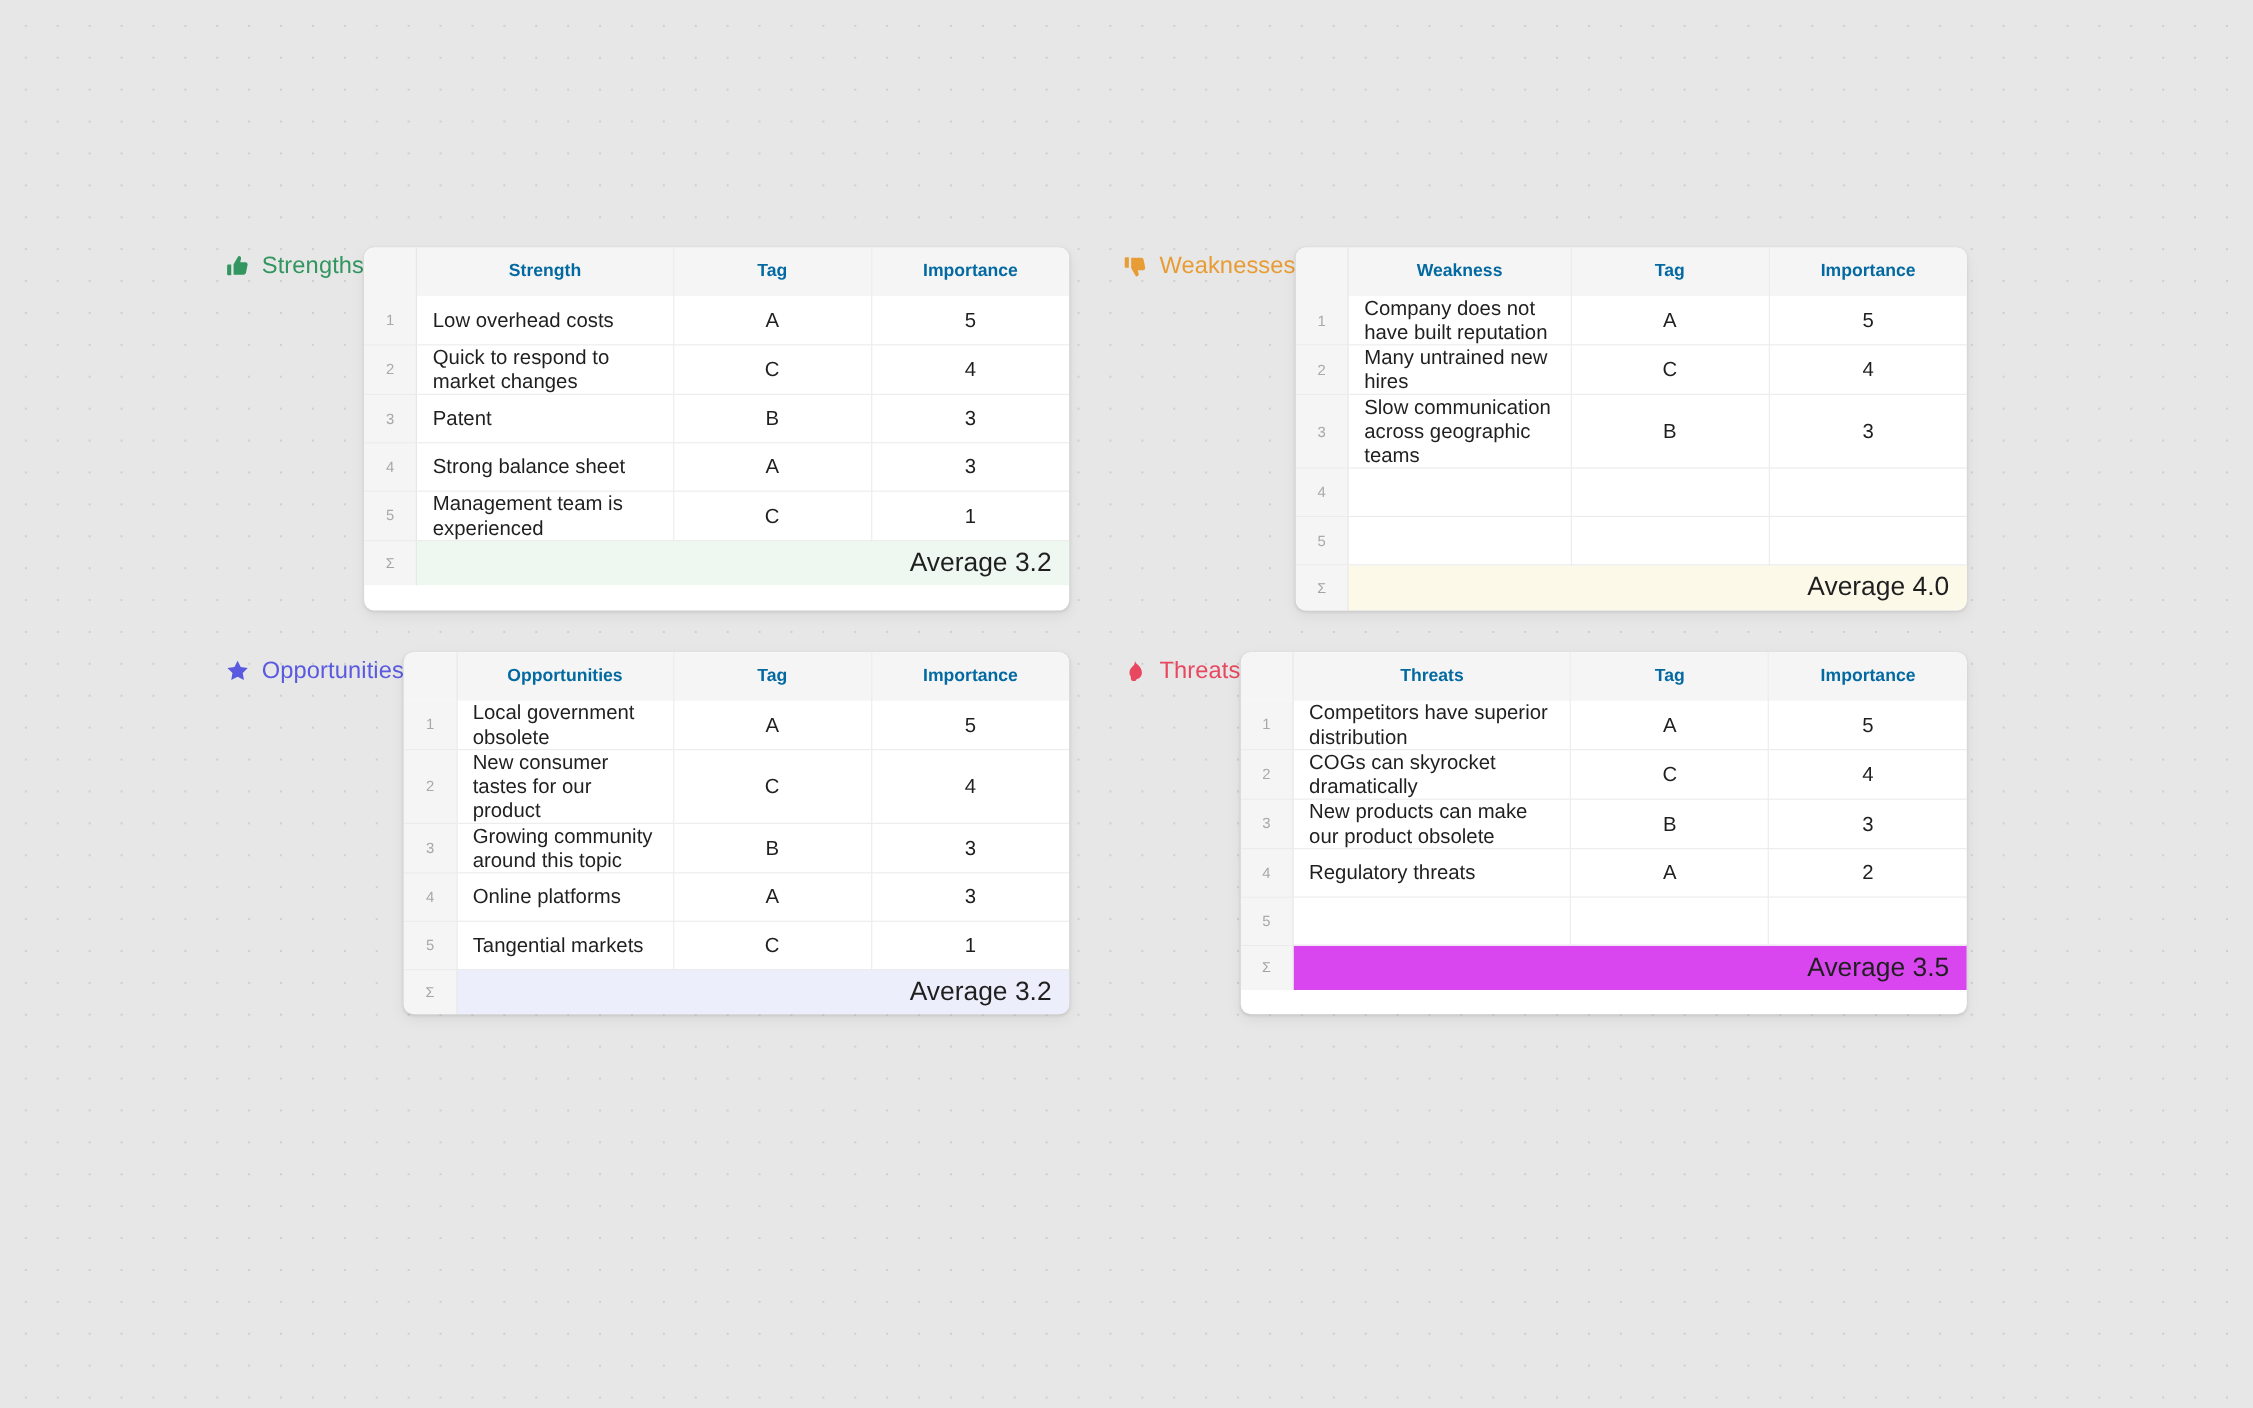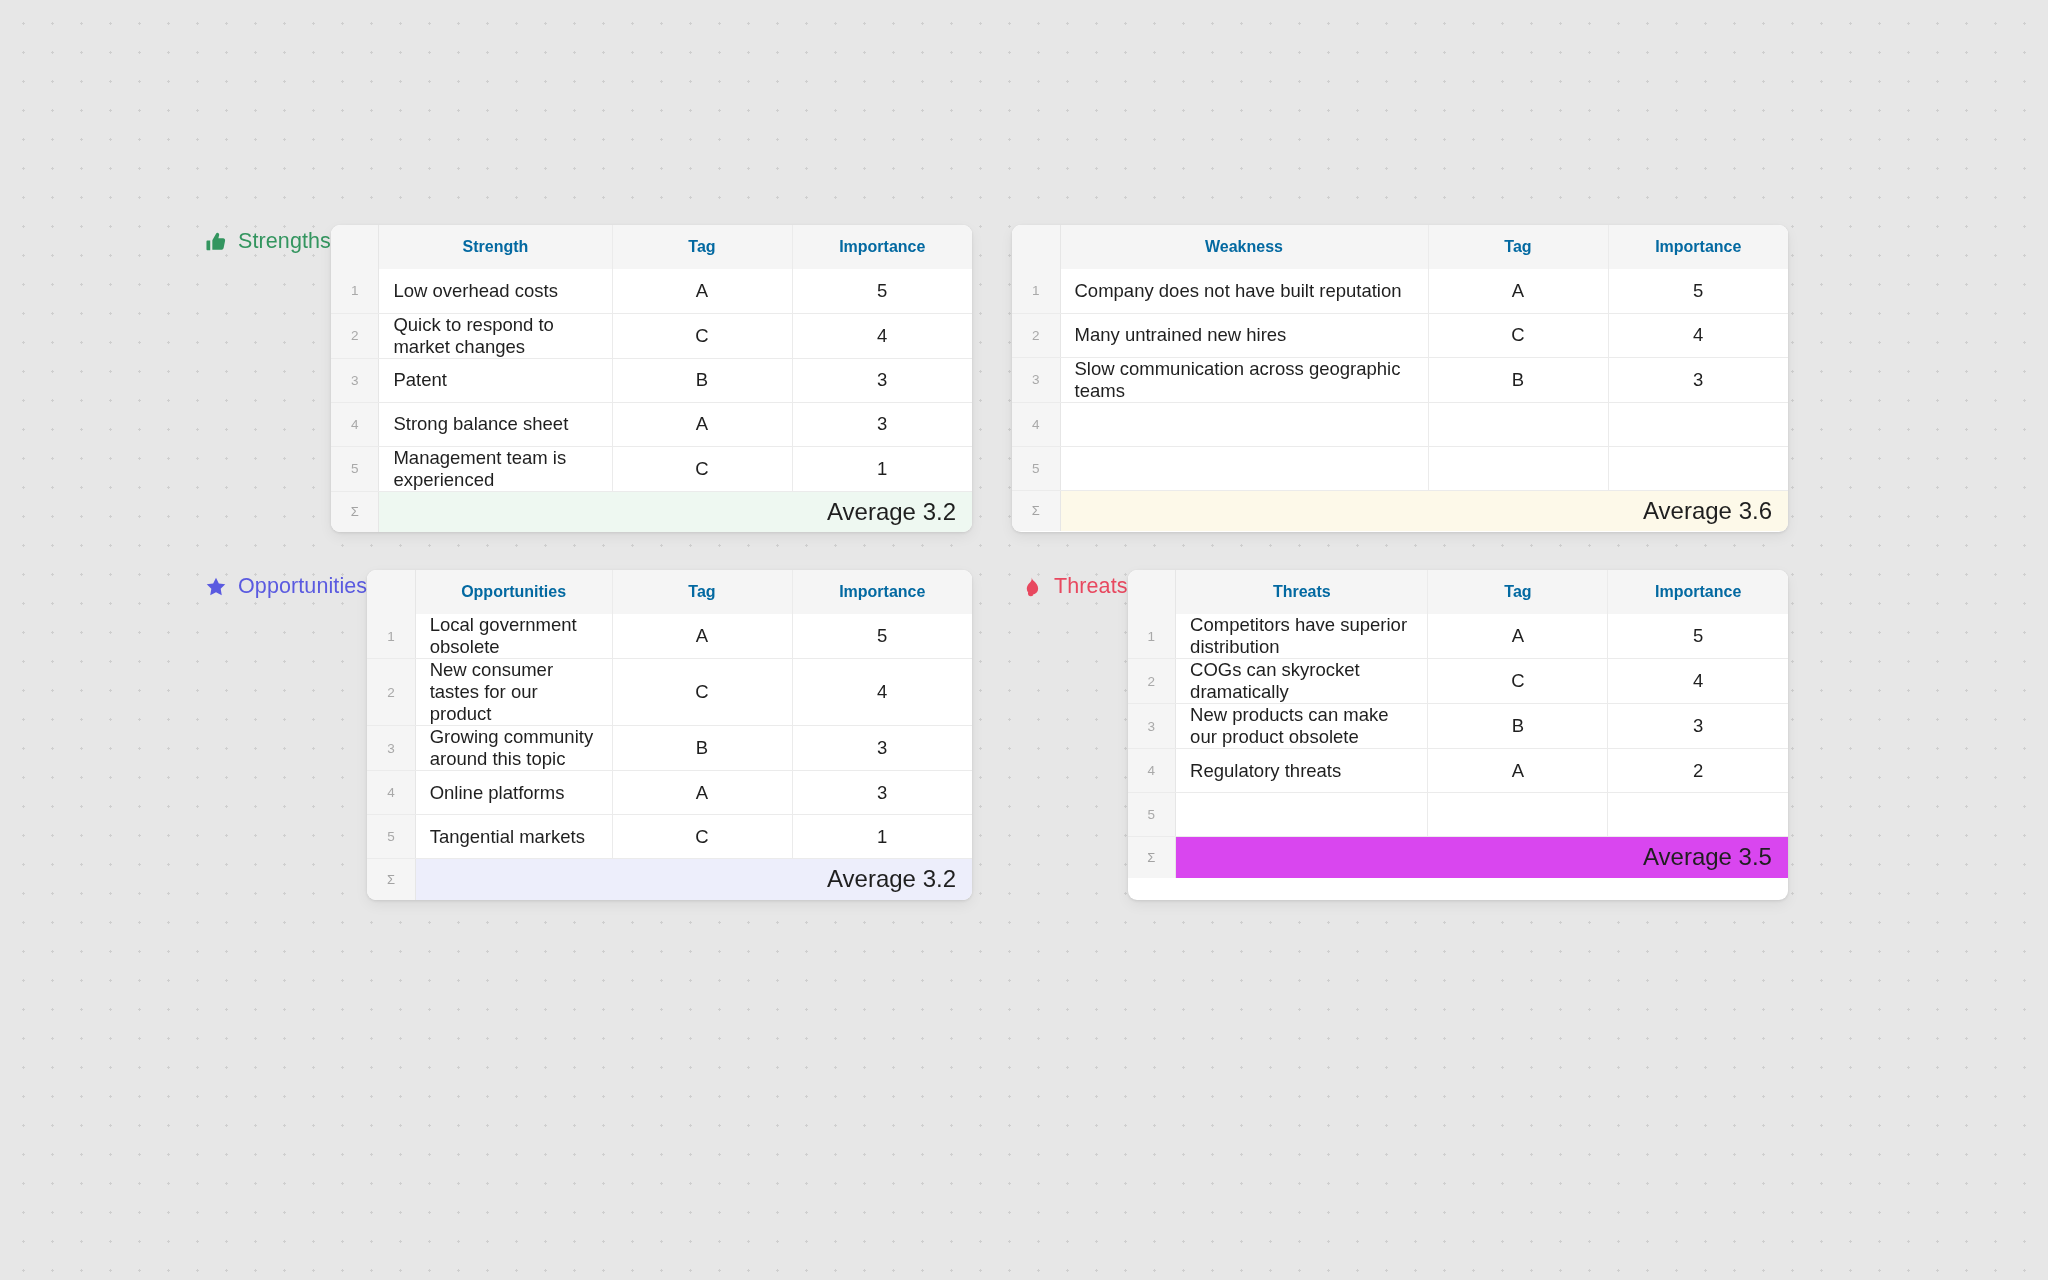--- a/index.html
+++ b/index.html
@@ -179,20 +179,26 @@
             </tr>
             <tr class="foot">
               <td class="num">Σ</td>
               <td class="avg" colspan="3">Average 3.2</td>
             </tr>
           </tbody>
         </table>
       </div>
     </div>
     <div class="quadrant q-weaknesses">
+      <div class="q-header">
+        <span class="q-icon" style="color: rgb(232, 156, 53);"><svg viewBox="0 0 24 24" fill="currentColor">
+            <path d="M2.6 3h3.1v10.6H2.6a1 1 0 0 1-1-1V4a1 1 0 0 1 1-1zM8 13.9l4.2 7.3a1.6 1.6 0 0 0 2.2.6c.9-.5 1.2-1.5 1-2.4L14.6 16h5.2c1.4 0 2.4-1.3 2.1-2.6l-1.6-8A2.2 2.2 0 0 0 18 3.6H8z"></path>
+          </svg></span>
+        <span class="q-title" style="color: rgb(232, 156, 53);">Weaknesses</span>
+      </div>
       <div class="card">
         <table class="grid">
           <colgroup>
             <col class="c-num">
             <col class="c-item">
             <col class="c-tag">
             <col class="c-imp">
           </colgroup>
           <thead>
             <tr>
@@ -228,21 +234,21 @@
               <td class="imp"></td>
             </tr>
             <tr>
               <td class="num">5</td>
               <td class="item"></td>
               <td class="tag"></td>
               <td class="imp"></td>
             </tr>
             <tr class="foot">
               <td class="num">Σ</td>
-              <td class="avg" colspan="3">Average 3.6</td>
+              <td class="avg" colspan="3">Average 4.0</td>
             </tr>
           </tbody>
         </table>
       </div>
     </div>
     <div class="quadrant q-opportunities">
       <div class="q-header">
         <span class="q-icon" style="color: rgb(90, 90, 224);"><svg viewBox="0 0 24 24" fill="currentColor">
             <path d="M12 1.8l3.1 6.3 7 1-5 4.9 1.2 6.9L12 17.7l-6.3 3.2 1.2-6.9-5-4.9 7-1z"></path>
           </svg></span>

